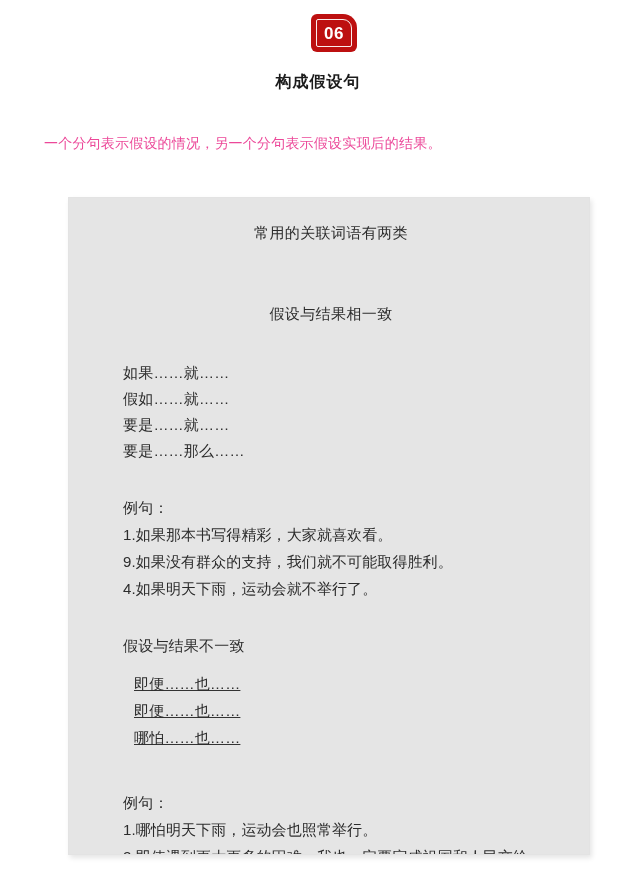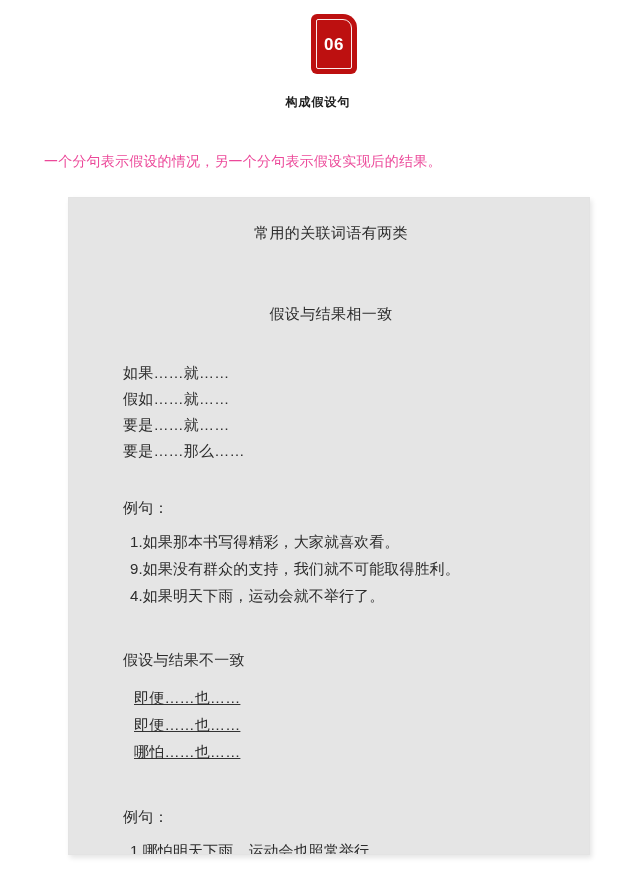--- a/index.html
+++ b/index.html
@@ -19,21 +19,21 @@
   
   .header {
     padding-top: 14px;
     text-align: center;
   }
 
   .badge-wrap {
     display: inline-block;
     position: relative;
     width: 46px;
-    height: 60px;
+    height: 38px;
     margin-left: 32px;
   }
   .badge-shape {
     position: absolute;
     inset: 0;
     background: #bd1010;
     border-radius: 6px 14px 6px 6px;
   }
   .badge-inner {
     position: absolute;
@@ -50,21 +50,21 @@
   .badge-number {
     color: #ffffff;
     font-size: 17px;
     font-weight: 700;
     letter-spacing: 0.5px;
     line-height: 1;
   }
 
   .page-title {
     margin-top: 16px;
-    font-size: 12px;
+    font-size: 16px;
     font-weight: 700;
     color: #1b1b1b;
     letter-spacing: 1px;
   }
 
   .subtitle {
     margin: 40px 0 0 0;
     padding: 0 44px;
     font-size: 14px;
     color: #ec4899;
@@ -121,21 +121,21 @@
     margin-top: 30px;
   }
   .block-label {
     font-size: 15px;
     color: #2c2c2c;
     line-height: 27px;
     letter-spacing: 0.2px;
     margin: 0;
   }
   .example-list {
-    margin: 7px;
+    margin: 0;
     padding: 0;
     list-style: none;
   }
   .example-list li {
     font-size: 15px;
     color: #2c2c2c;
     line-height: 27px;
     letter-spacing: 0.1px;
   }
 

